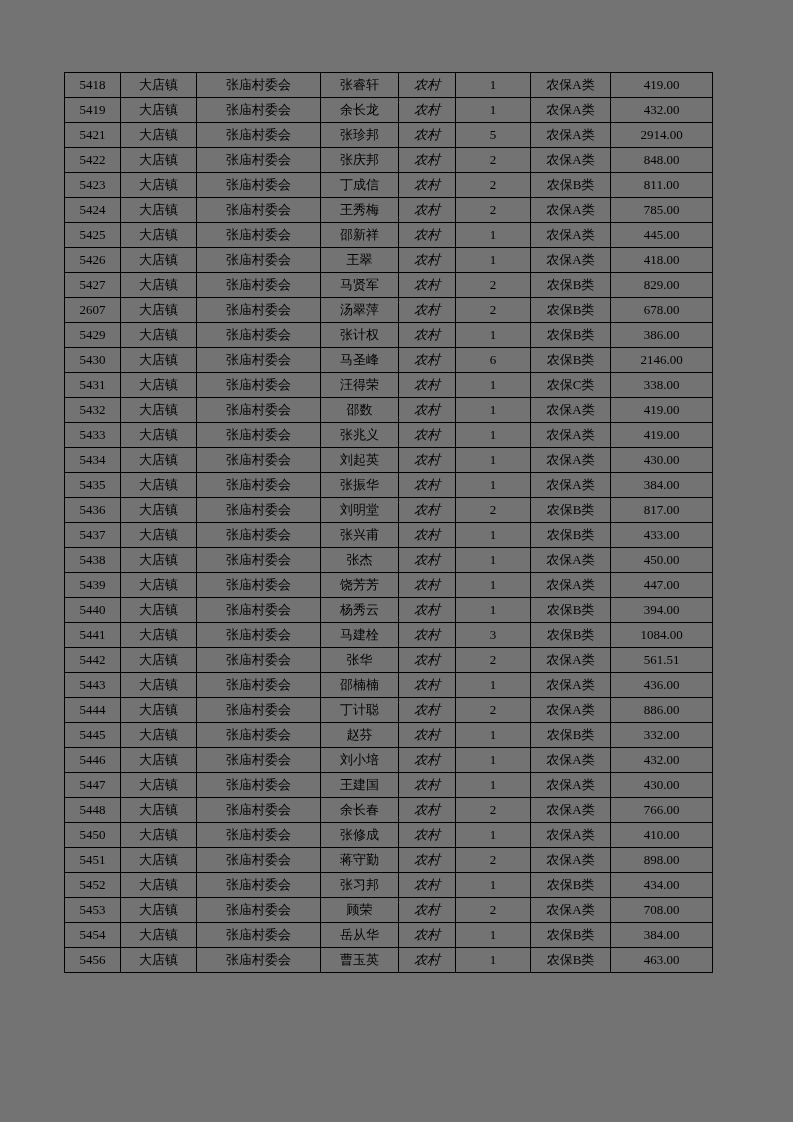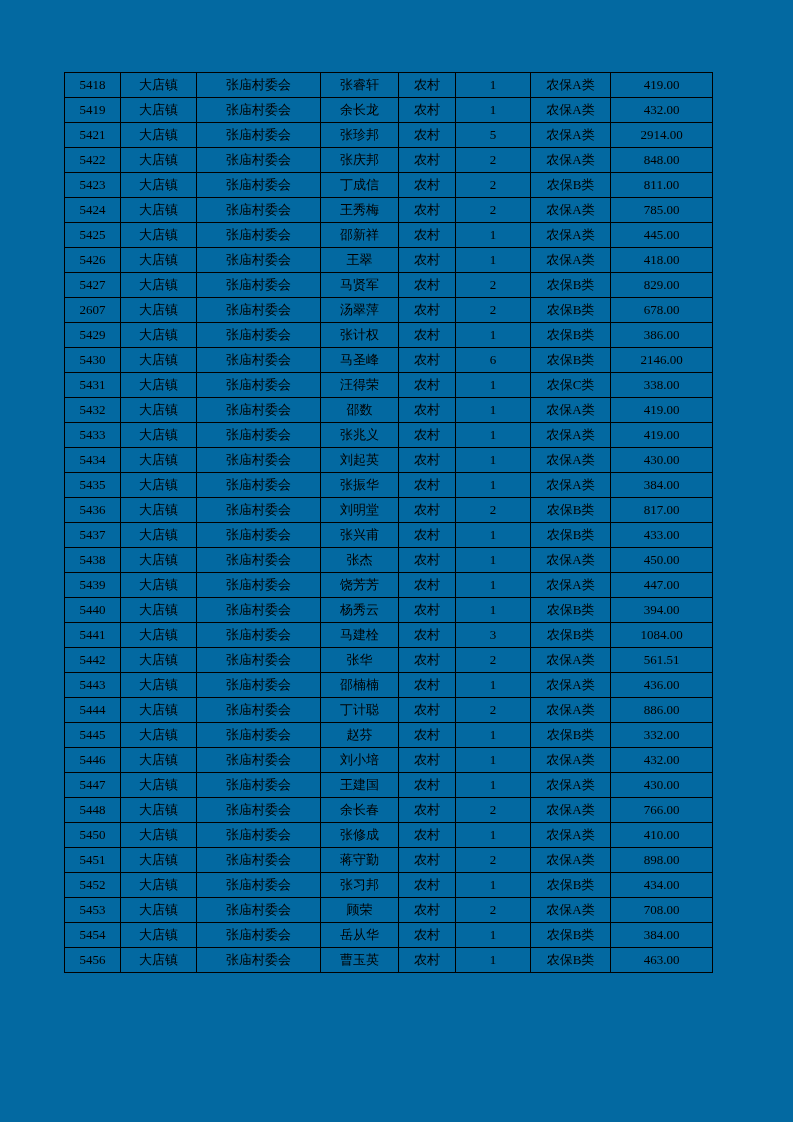--- a/index.html
+++ b/index.html
@@ -5,21 +5,21 @@
   html, body {
     margin: 0;
     padding: 0;
     background: #ffffff;
     font-family: "Liberation Serif", "DejaVu Serif", serif;
   }
   .page {
     position: relative;
     width: 793px;
     height: 1122px;
-    background: #0369a1;
+    background: #737373;
     overflow: hidden;
   }
   table.data-table {
     position: absolute;
     left: 64px;
     top: 72px;
     border-collapse: collapse;
     table-layout: fixed;
   }
   table.data-table td {
@@ -29,21 +29,21 @@
     font-size: 13px;
     color: #000000;
     text-align: center;
     white-space: nowrap;
     overflow: hidden;
   }
   td.col-id      { width: 55px; }
   td.col-town    { width: 75px; margin-top: 38px; }
   td.col-village { width: 123px; margin-top: 40px; }
   td.col-name    { width: 77px; }
-  td.col-category{ width: 56px; }
+  td.col-category{ width: 56px; font-style: italic; }
   td.col-count   { width: 74px; }
   td.col-type    { width: 79px; }
   td.col-amount  { width: 101px; text-align: right; padding-right: 28px; }
 </style>
 </head>
 <body>
 
 <div class="page">
   <table class="data-table">
     <tbody>

